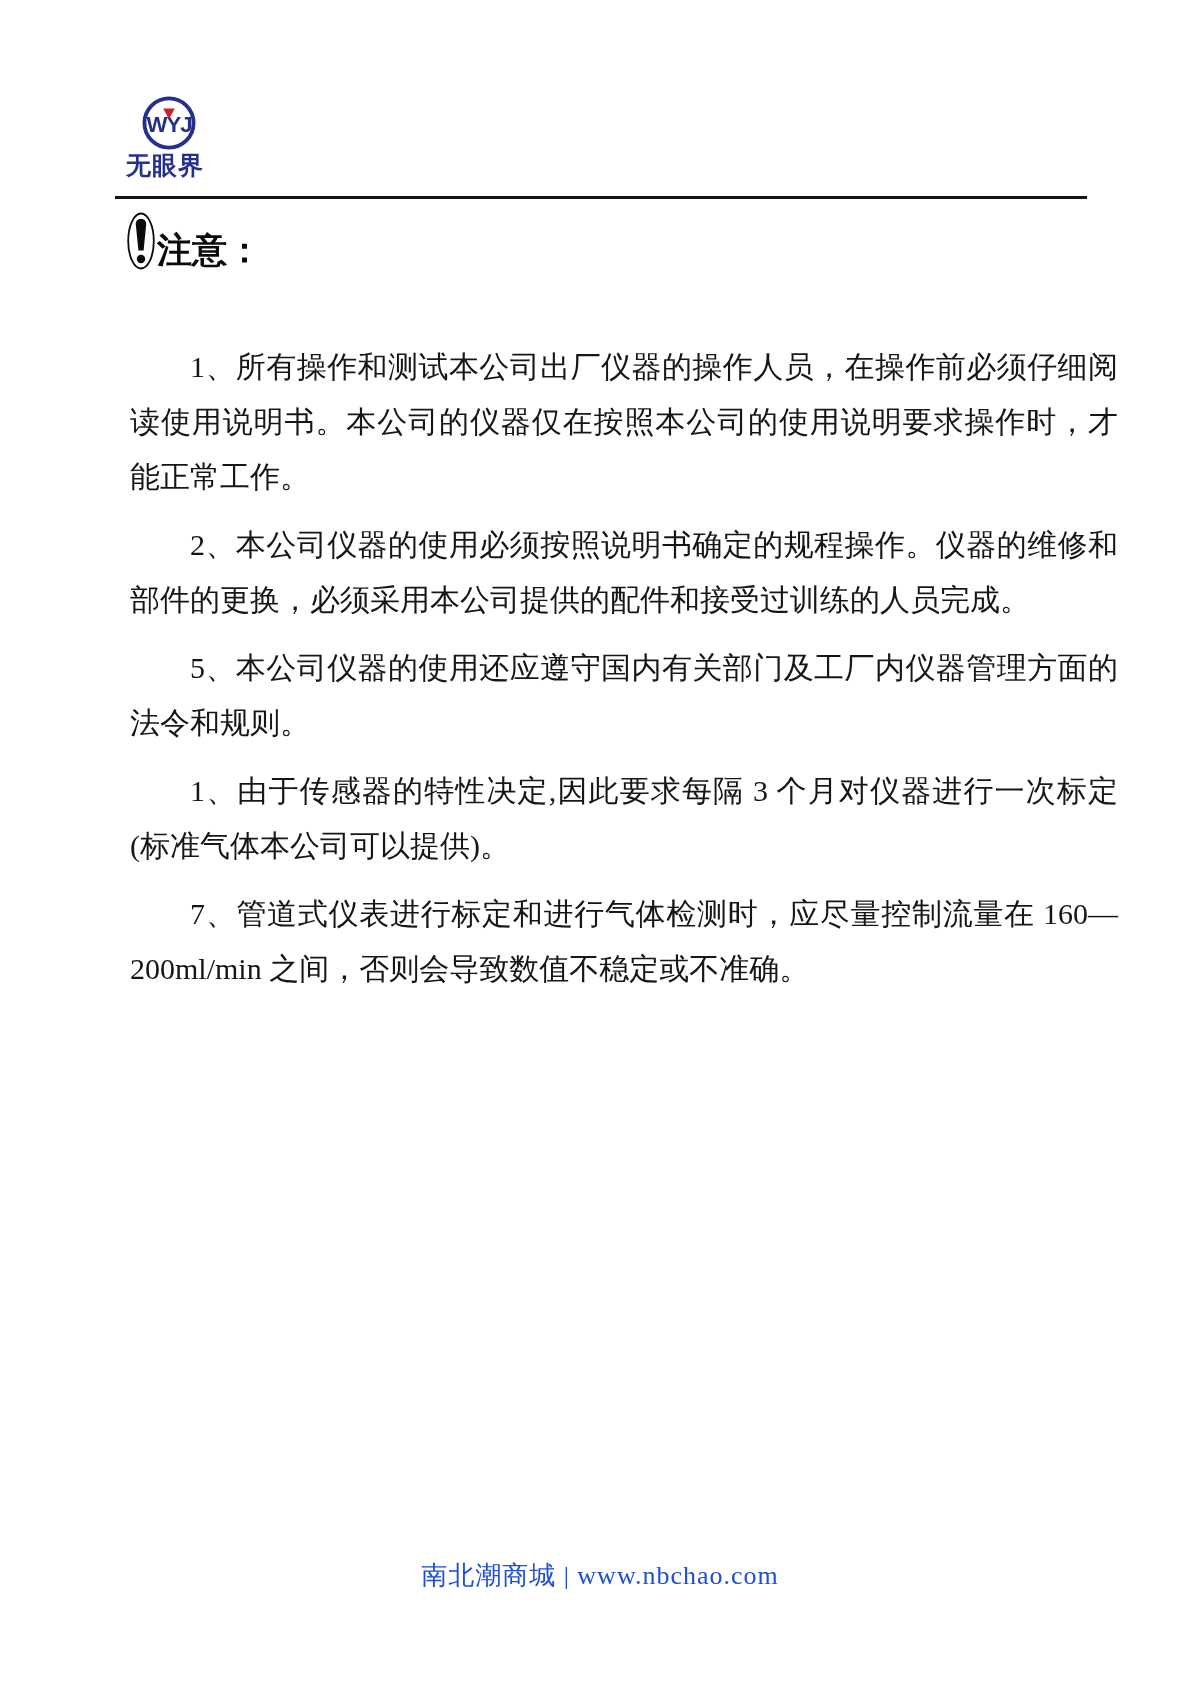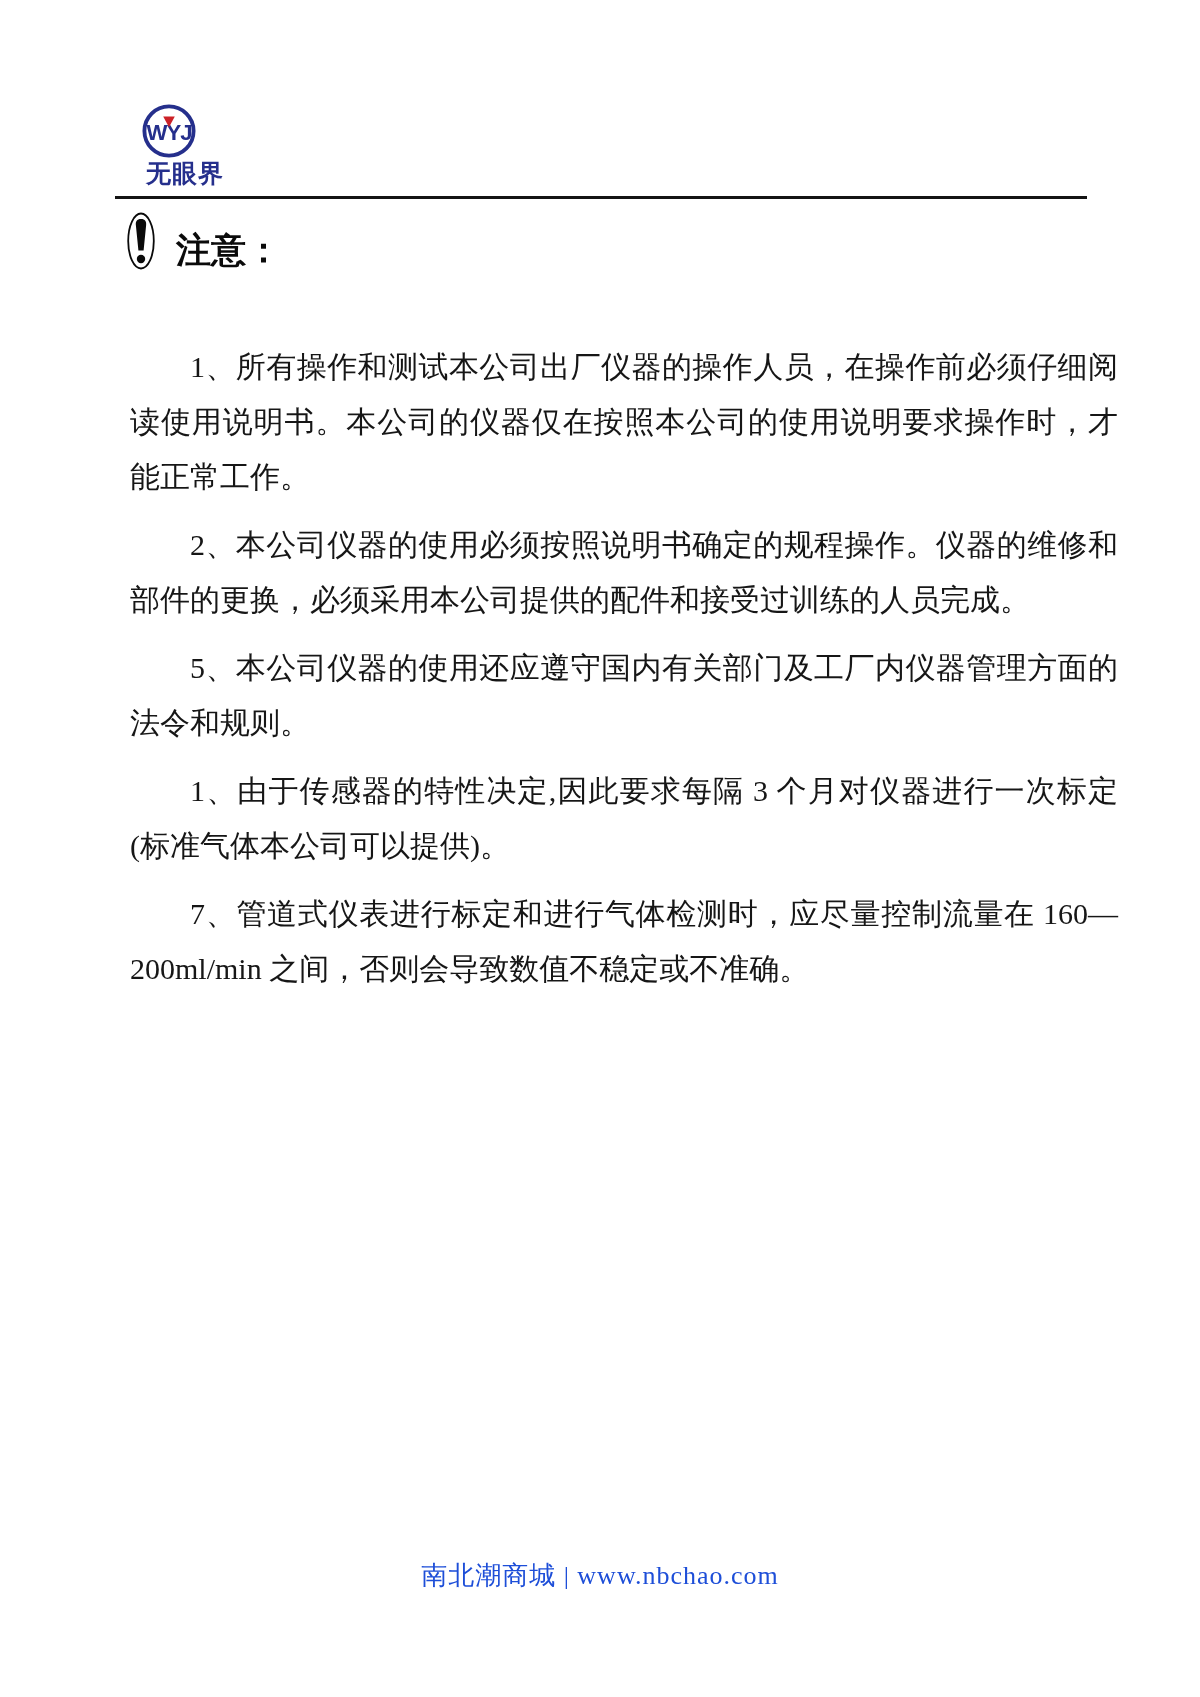--- a/index.html
+++ b/index.html
@@ -10,36 +10,35 @@
     position: relative;
     font-family: "Liberation Serif", "DejaVu Serif", serif;
     color: #1a1a1a;
     overflow: hidden;
   }
   .page { position: absolute; inset: 0; }
 
   
   .logo-block {
     position: absolute;
-    left: 126px; top: 104px;
+    left: 126px; top: 96px;
     width: 86px;
     text-align: left;
   }
   .logo-mark { display: block; margin: 0 auto; }
   .logo-wordmark {
     display: block;
     margin-top: 1px;
     font-family: "Liberation Sans", sans-serif;
     font-weight: bold;
     font-size: 25px;
     line-height: 28px;
     color: #252f8c;
     letter-spacing: 1px;
     white-space: nowrap;
-    margin-left: 20px;
   }
   .company-name {
     position: absolute;
     left: 212px; top: 138px;
     margin: 0;
     font-family: "Liberation Sans", sans-serif;
     font-weight: bold;
     font-size: 39px;
     line-height: 48px;
     color: #0a0a0a;
@@ -53,21 +52,21 @@
     background: #141414;
   }
 
   
   .attention-icon {
     position: absolute;
     left: 127px; top: 212px;
   }
   .notice-label {
     position: absolute;
-    left: 176px; top: 226px;
+    left: 157px; top: 226px;
     margin: 0;
     font-family: "Liberation Sans", sans-serif;
     font-weight: bold;
     font-size: 35px;
     line-height: 48px;
     color: #0a0a0a;
     white-space: nowrap;
   }
 
   

